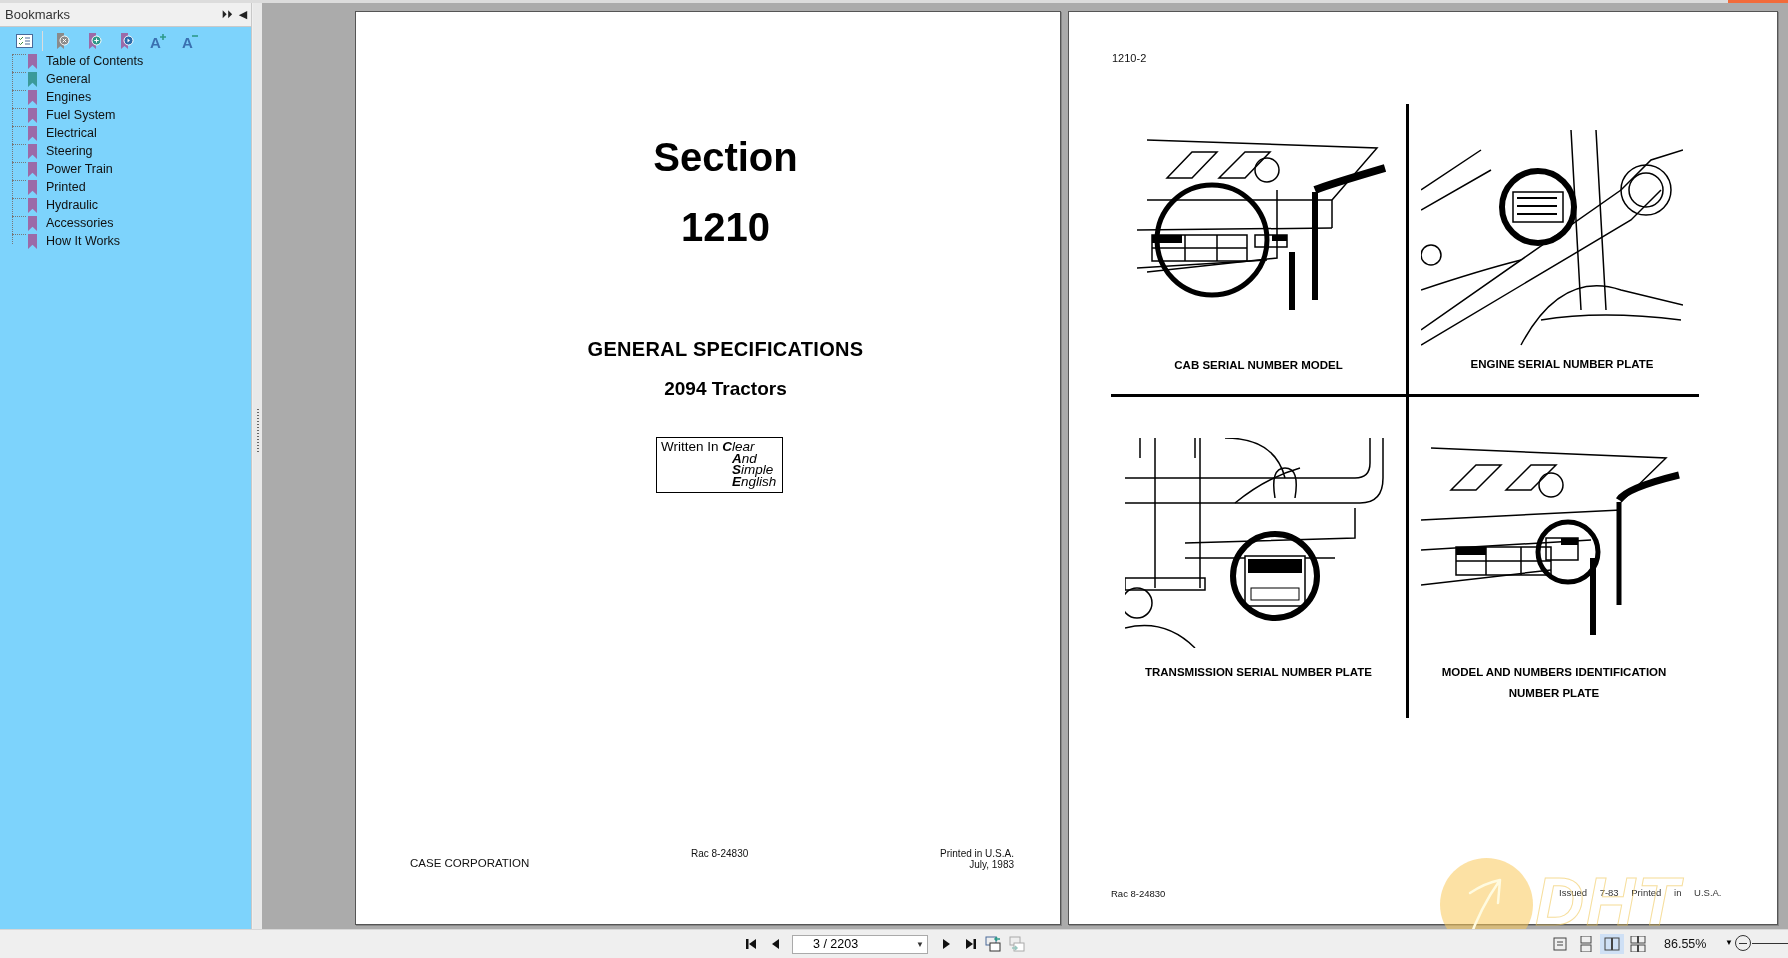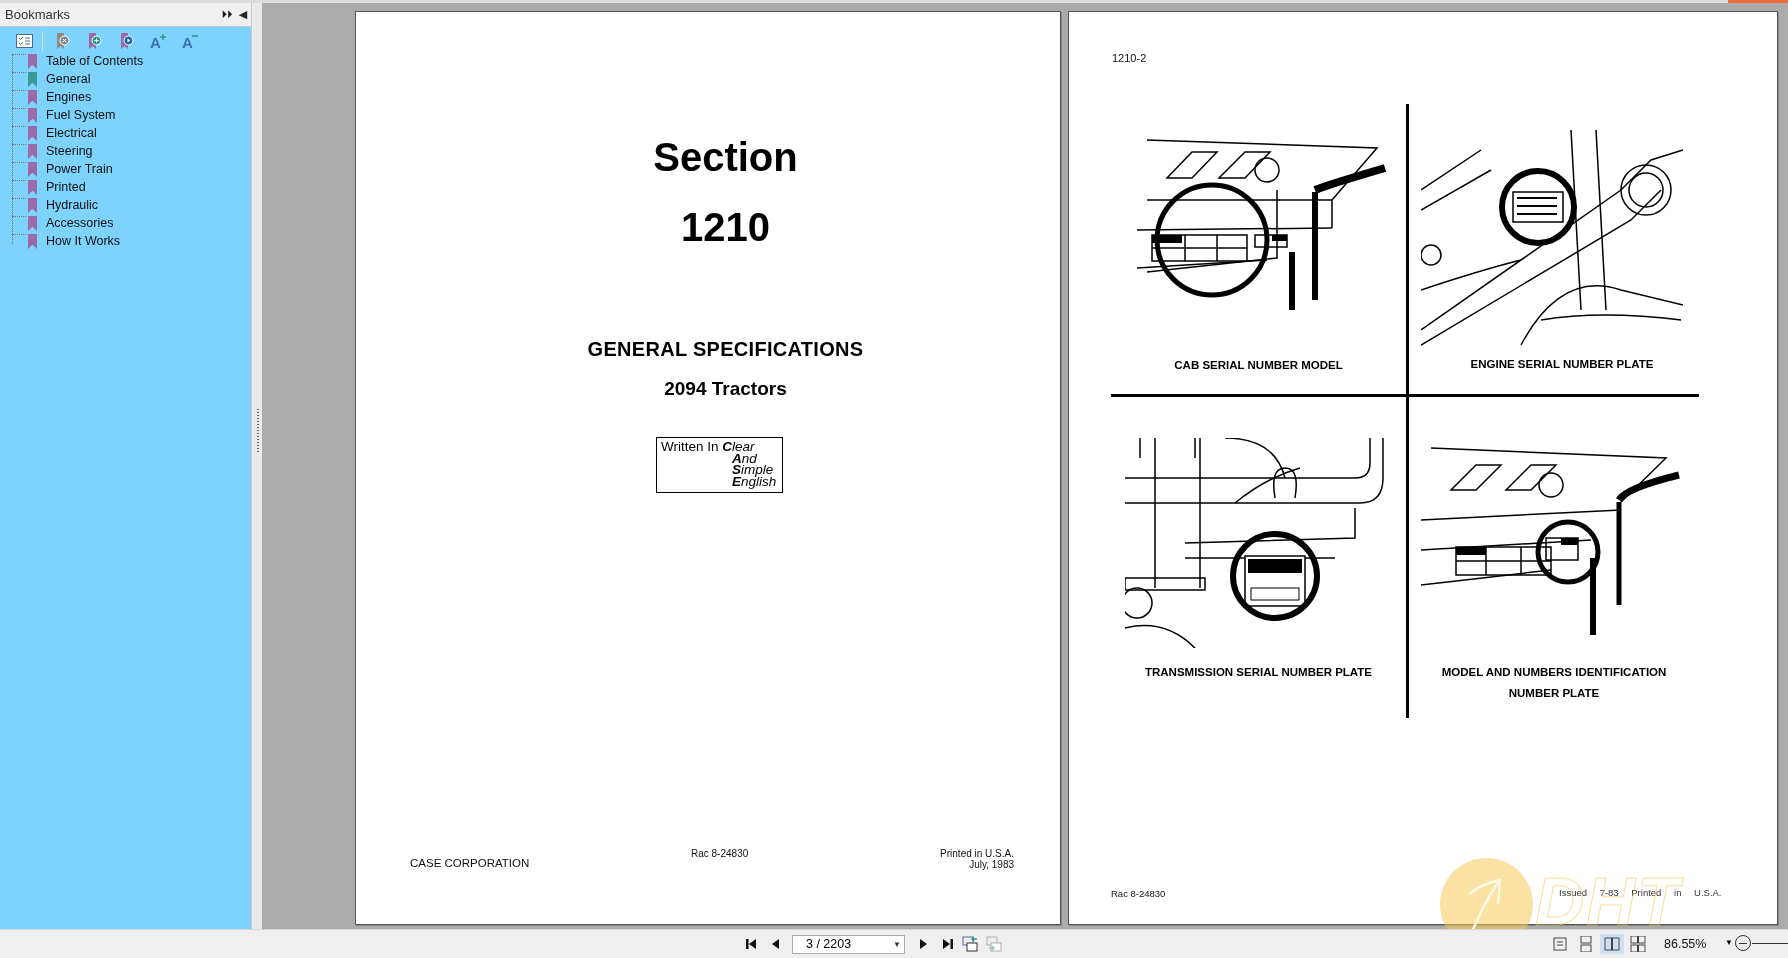--- a/index.html
+++ b/index.html
@@ -54,21 +54,21 @@
 
   
   .wm-circle { position: absolute; left: 1440px; top: 858px; width: 93px; height: 93px; border-radius: 50%; background: rgba(250, 200, 90, 0.55); }
   .wm-text { position: absolute; left: 1535px; top: 862px; font-size: 68px; font-weight: bold; font-style: italic; color: transparent; -webkit-text-stroke: 1px rgba(240,200,90,0.6); letter-spacing: 2px; }
   .wm-slogan { position: absolute; left: 1533px; top: 934px; font-size: 20px; color: rgba(215,150,80,0.6); letter-spacing: 0.5px; }
 
   
   .bottombar { position: absolute; left: 0; top: 929px; width: 1788px; height: 29px; background: #efefef; border-top: 1px solid #d7d7d7; }
   .nav { position: absolute; left: 740px; top: 4px; display: flex; align-items: center; gap: 0; }
   .nav .nb { width: 24px; height: 20px; display: flex; align-items: center; justify-content: center; cursor: pointer; }
-  .pagebox { width: 113px; height: 19px; border: 1px solid #aaa; background: #fff; font-size: 12.5px; padding-left: 13px; line-height: 17px; position: relative; margin: 0 6px 0 4px; }
+  .pagebox { width: 136px; height: 19px; border: 1px solid #aaa; background: #fff; font-size: 12.5px; padding-left: 20px; line-height: 17px; position: relative; margin: 0 6px 0 4px; }
   .pagebox .dd { position: absolute; right: 3px; top: 0; font-size: 8px; color: #333; }
   .views { position: absolute; left: 1548px; top: 4px; display: flex; gap: 2px; }
   .views .vb { width: 24px; height: 20px; display: flex; align-items: center; justify-content: center; cursor: pointer; }
   .views .vb.active { background: #cfe0f5; }
   .zoom { position: absolute; left: 1664px; top: 7px; font-size: 12.5px; color: #111; }
   .zoom-dd { position: absolute; left: 1725px; top: 8px; font-size: 8px; cursor: pointer; }
   .zoom-out { position: absolute; left: 1735px; top: 5px; width: 16px; height: 16px; border: 1px solid #333; border-radius: 50%; cursor: pointer; }
   .zoom-out::after { content: ""; position: absolute; left: 3px; top: 6.5px; width: 8px; height: 1px; background: #333; }
   .zoom-slider { position: absolute; left: 1752px; top: 13px; width: 36px; height: 1px; background: #333; cursor: pointer; }
 </style>

